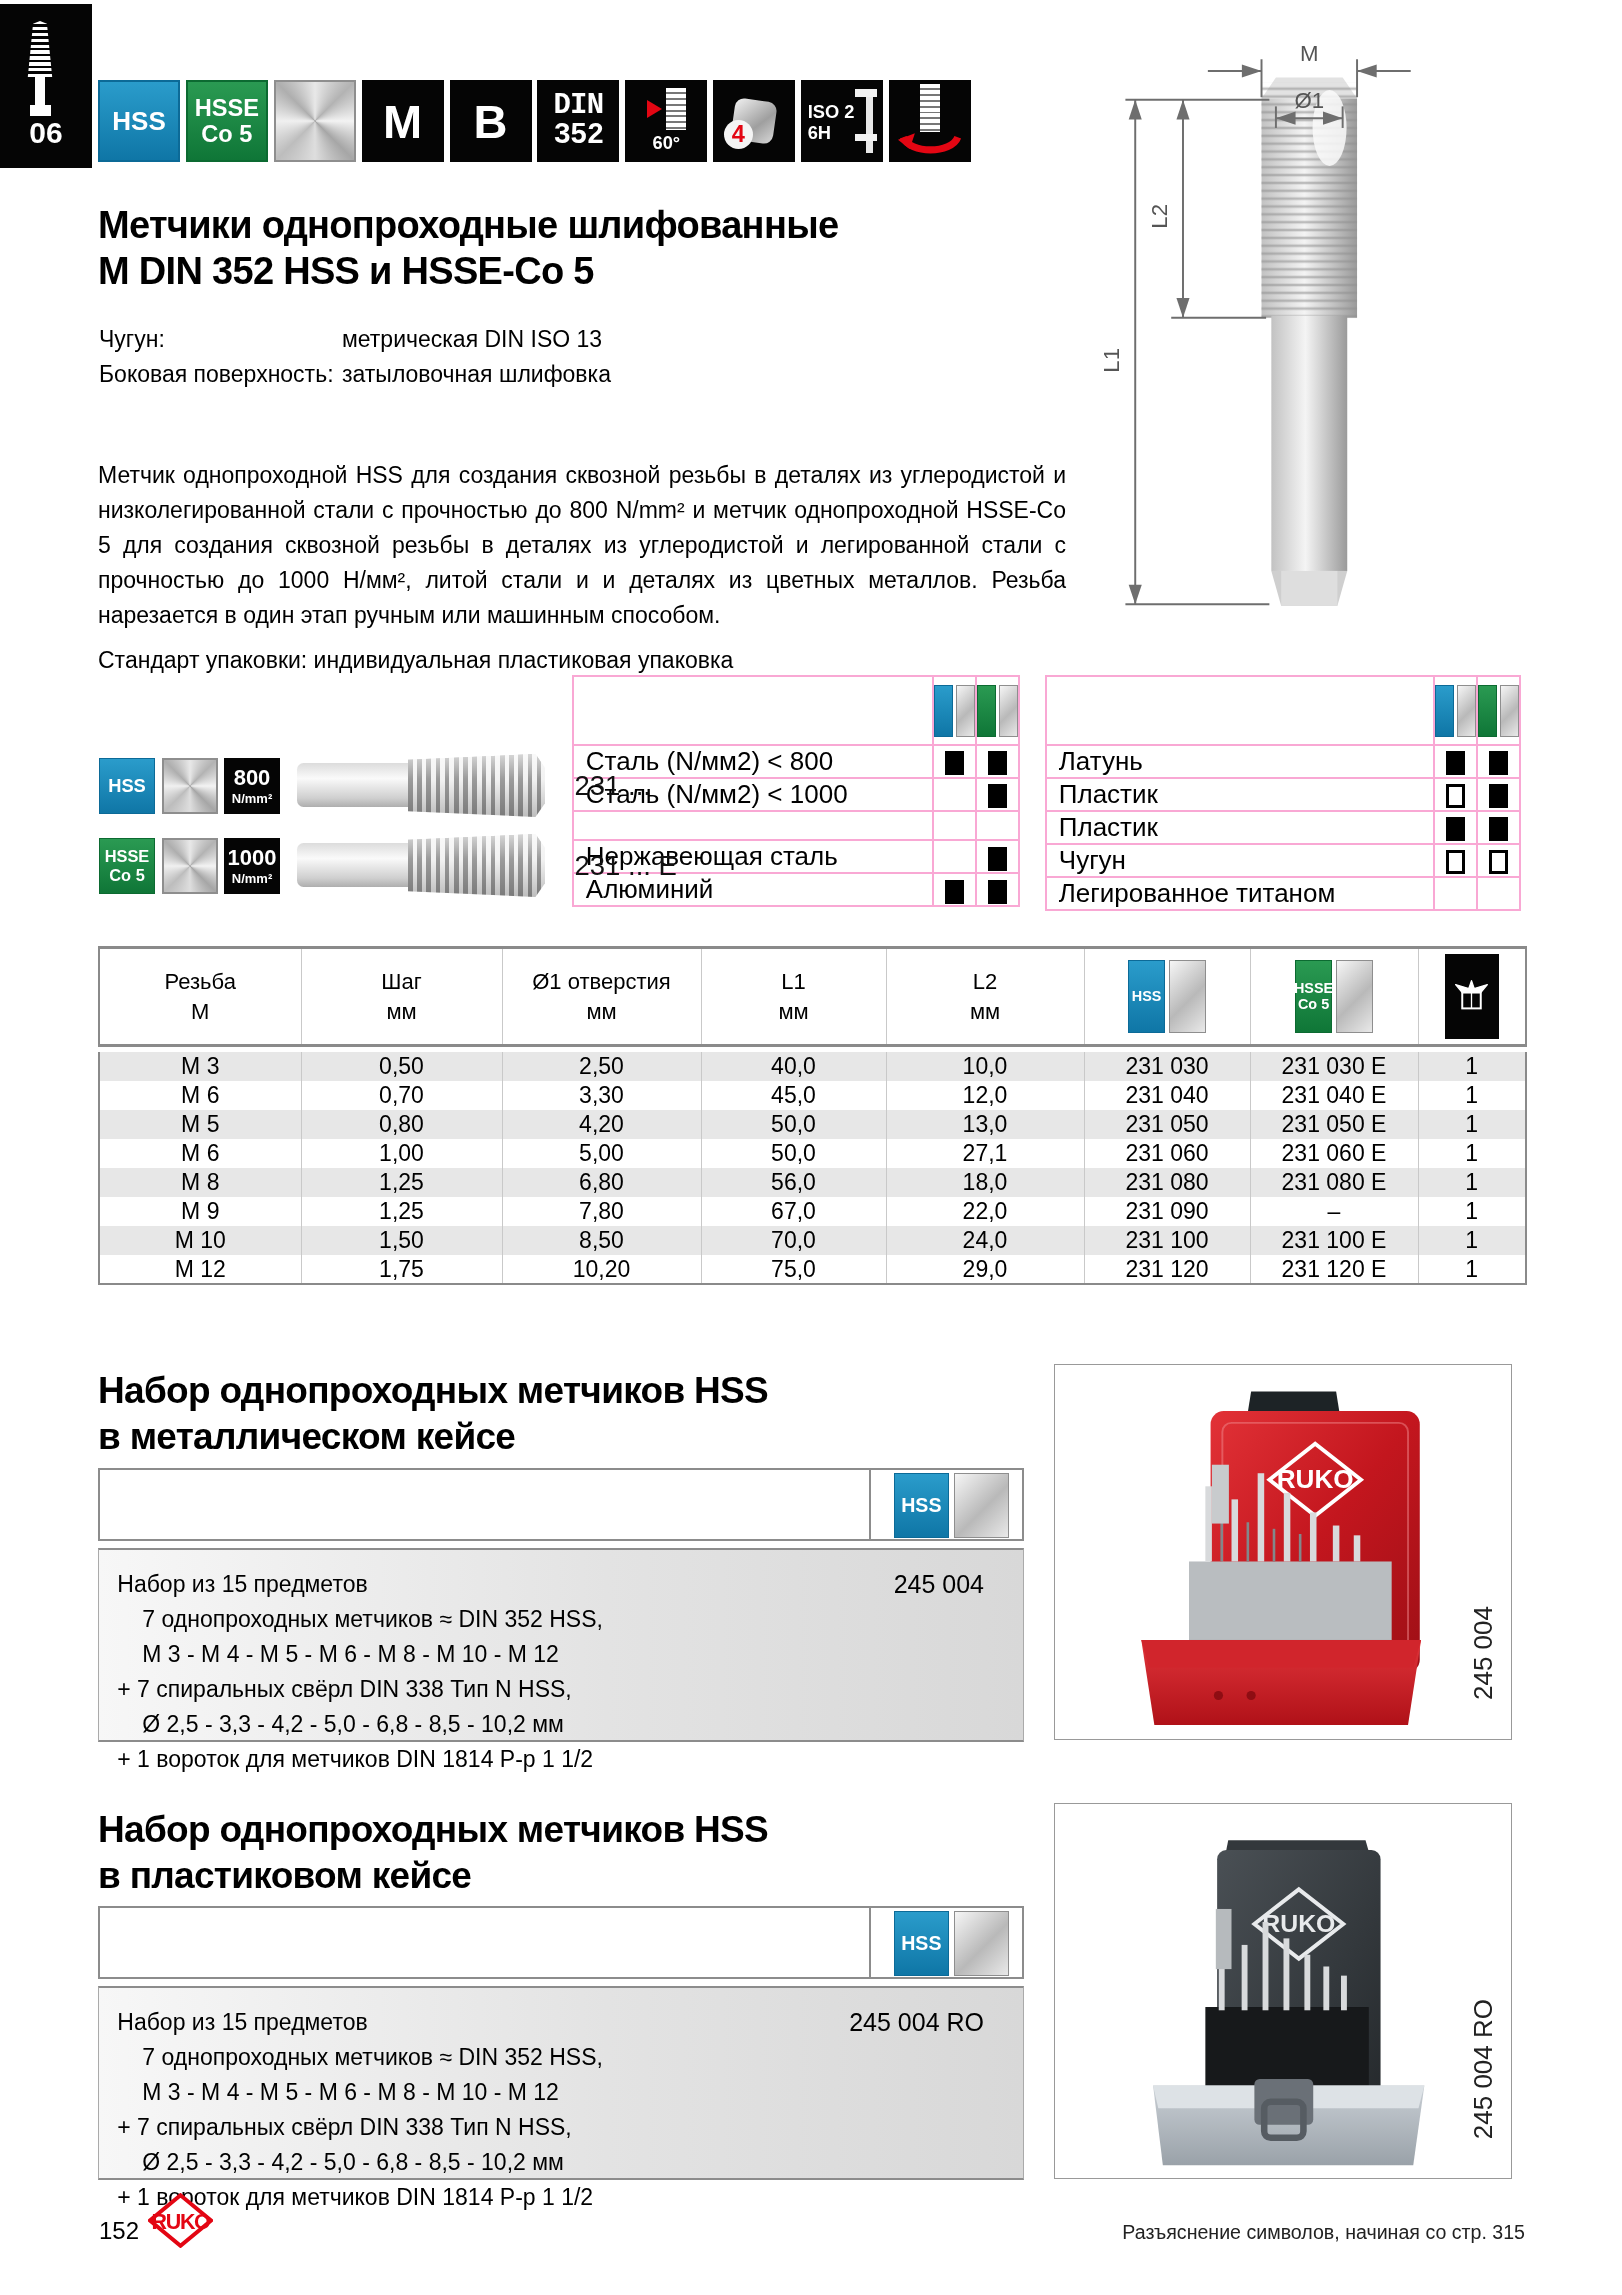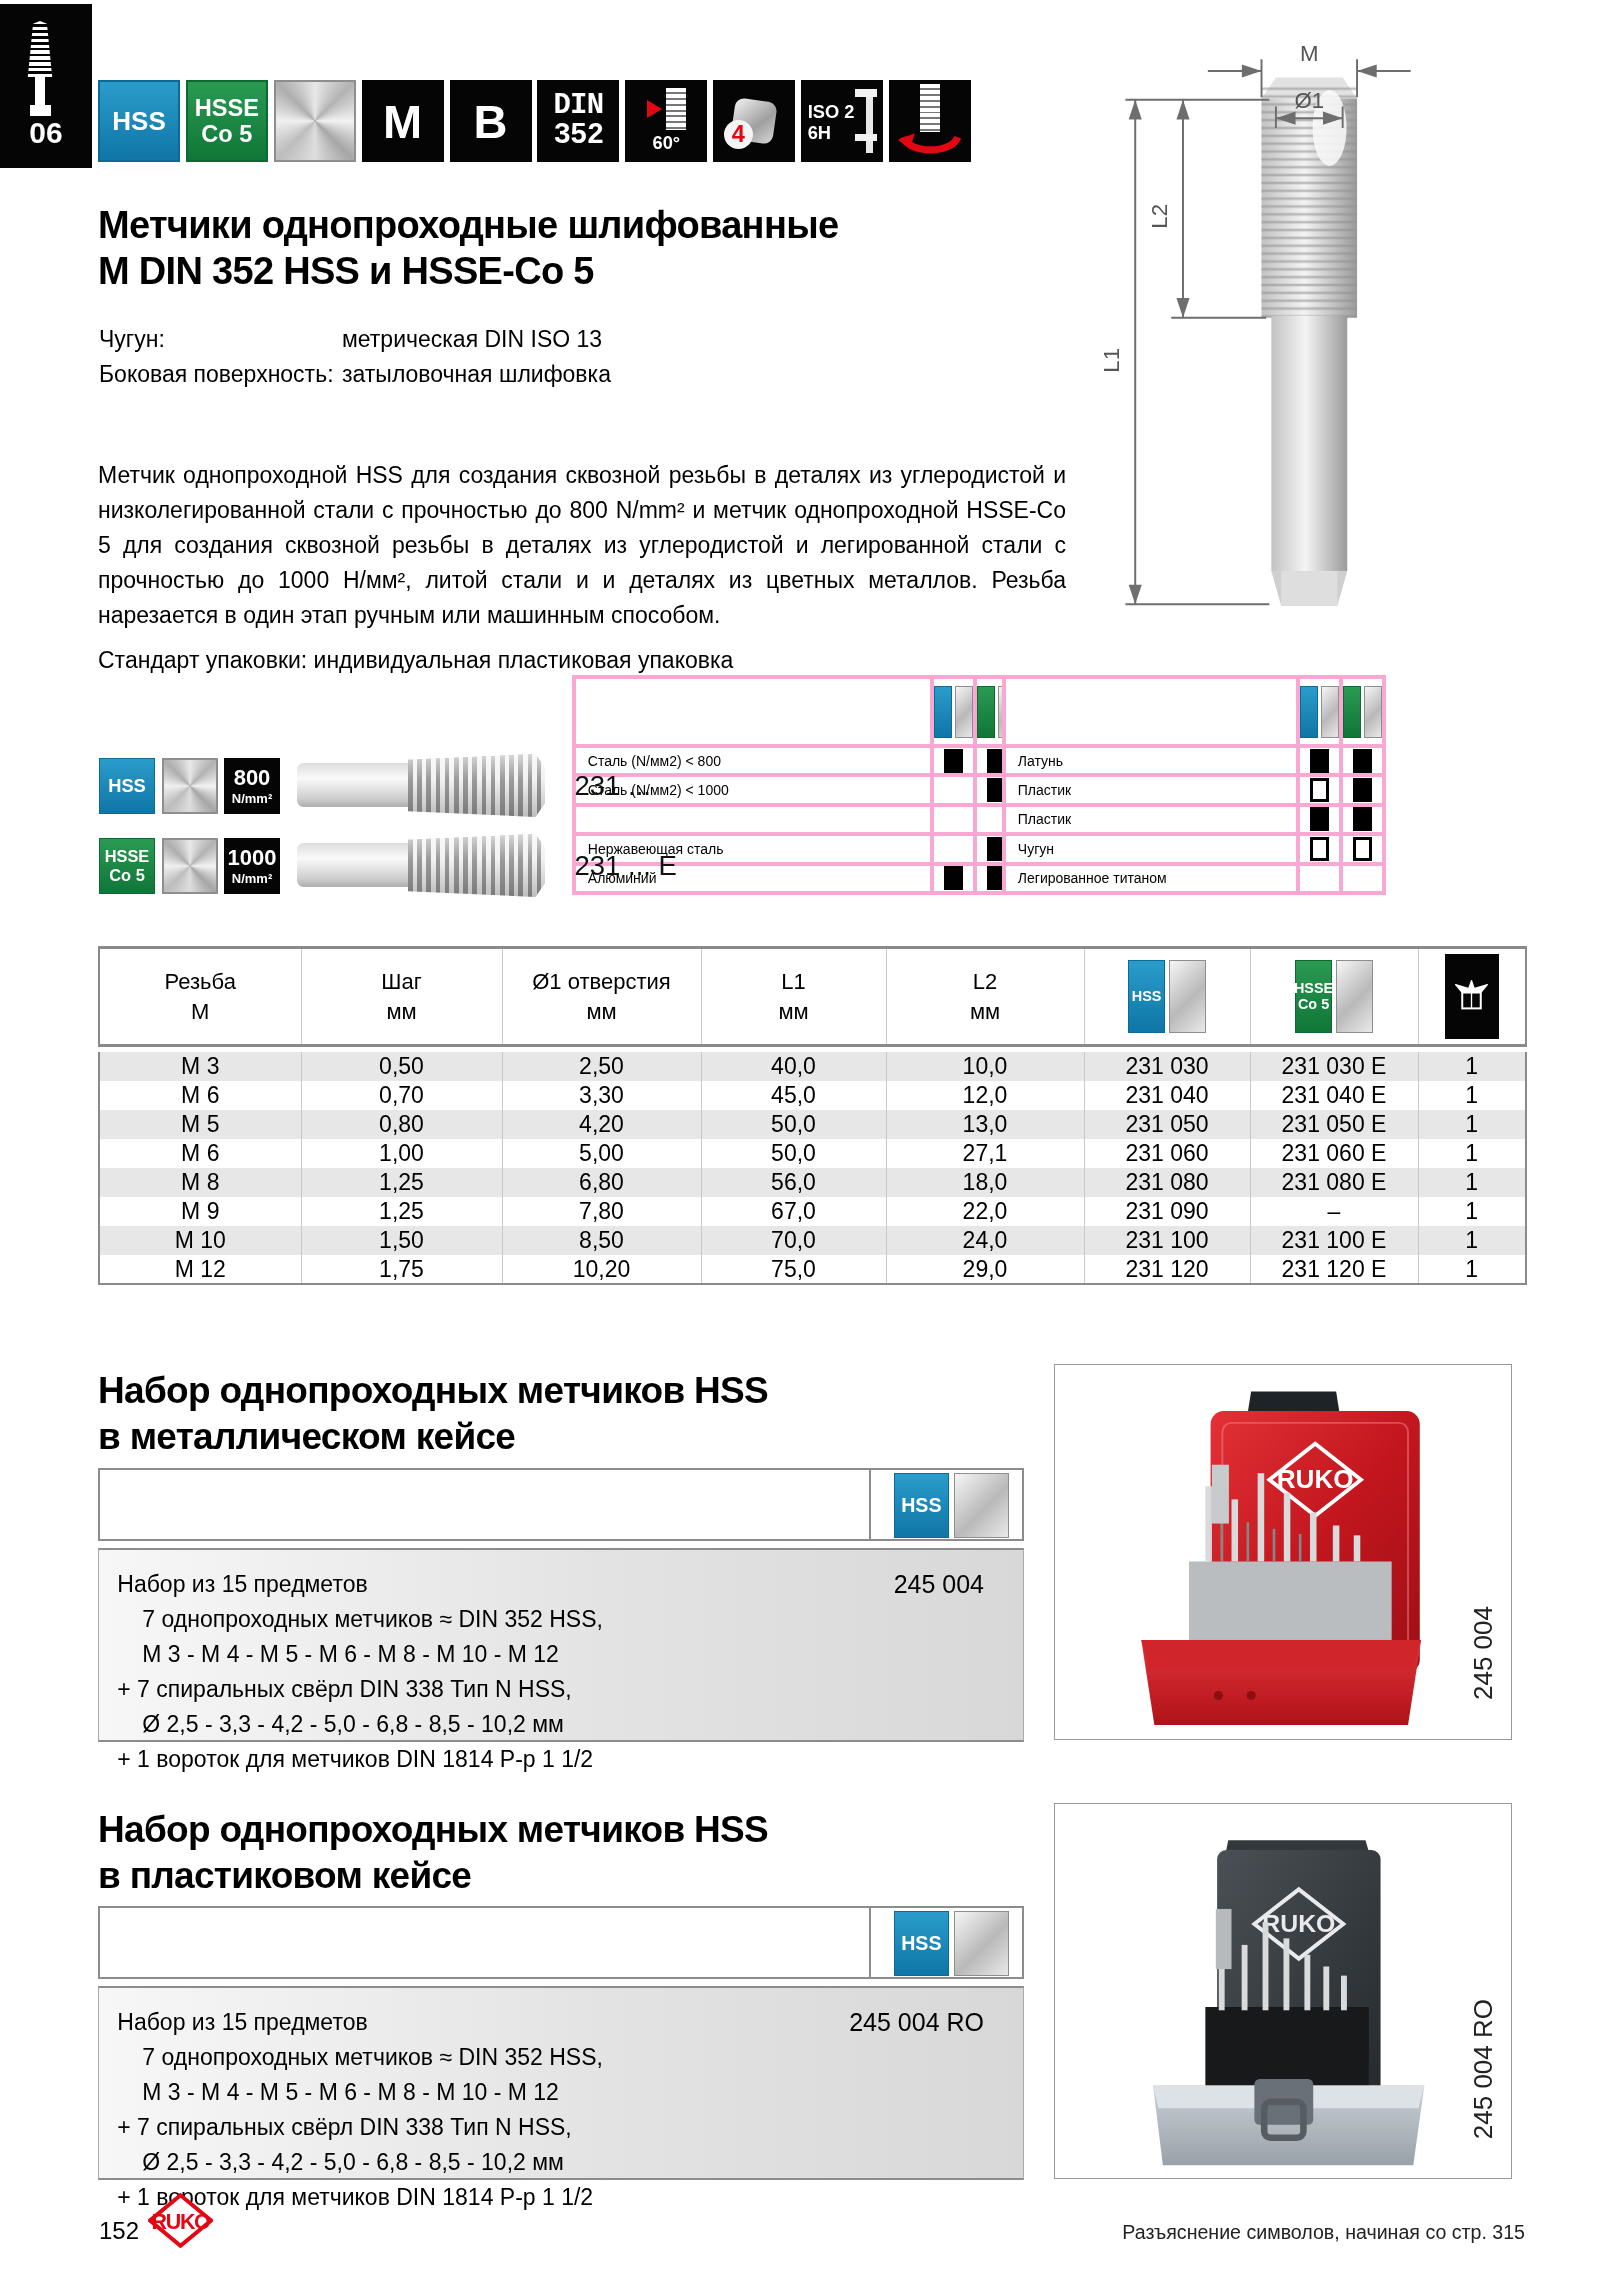--- a/index.html
+++ b/index.html
@@ -40,21 +40,21 @@
   .spec-row{display:flex;}
   .spec-label{width:243px;}
   .desc{position:absolute;left:98px;top:458px;width:968px;font-size:23px;line-height:35px;text-align:justify;}
   .packaging{position:absolute;left:98px;top:647px;font-size:23px;}
 
   
   .drawing{position:absolute;left:1073px;top:19.6px;width:432px;height:602px;}
 
   
   .mat-table{position:absolute;border-collapse:collapse;table-layout:fixed;}
-  .mat-table td{border:4px solid #f9a8d4;height:29.4px;font-size:14px;padding:0;box-sizing:border-box;}
+  .mat-table td{border:2px solid #f9a8d4;height:29.4px;font-size:26px;padding:0;box-sizing:border-box;}
   .mat-table td.lbl{padding-left:11.8px;background:#fff;}
   .mat-table td.mk{width:43px;text-align:center;}
   .mat-table tr.hdr td{height:69px;}
   .badge-pair{display:flex;gap:3.3px;align-items:center;justify-content:center;}
   .bdg{width:19.6px;height:52px;border:1.3px solid #8e8e8e;box-sizing:border-box;}
   .bdg.blue{background:linear-gradient(180deg,#2a9ccb,#0f76a6);border-color:#0c6a97;}
   .bdg.green{background:linear-gradient(180deg,#2a9a52,#0f7637);border-color:#0c6a31;}
   .bdg.silver{background:linear-gradient(135deg,#f6f6f6,#b9b9b9 55%,#e9e9e9);}
   .mark{display:inline-block;width:19.6px;height:24px;vertical-align:middle;}
   .mark.filled{background:#000;}
@@ -289,21 +289,21 @@
           <td class="mk"></td>
           <td class="mk"><span class="mark filled"></span></td>
         </tr>
         <tr>
           <td class="lbl">Алюминий</td>
           <td class="mk"><span class="mark filled"></span></td>
           <td class="mk"><span class="mark filled"></span></td>
         </tr>
       </tbody>
   </table>
-  <table class="mat-table" style="left:1002px;top:675px;width:384px;">
+  <table class="mat-table" style="left:1045px;top:675px;width:476px;">
     <colgroup>
         <col>
         <col style="width:43px">
         <col style="width:43px">
       </colgroup>
     <tbody>
         <tr class="hdr">
           <td class="lbl"></td>
           <td class="mk">
             <div class="badge-pair">

